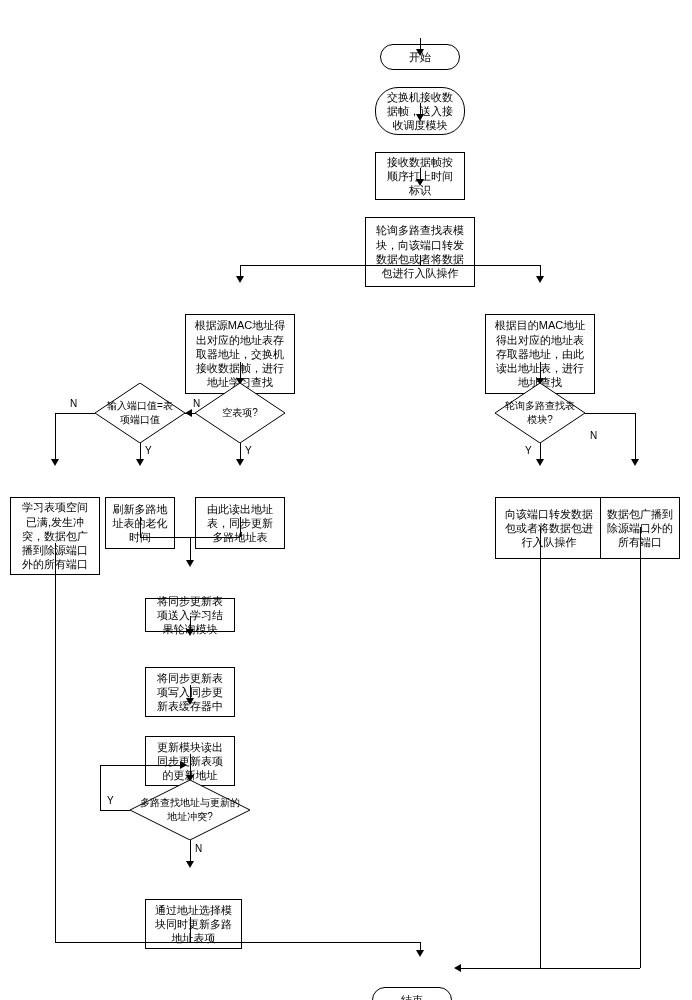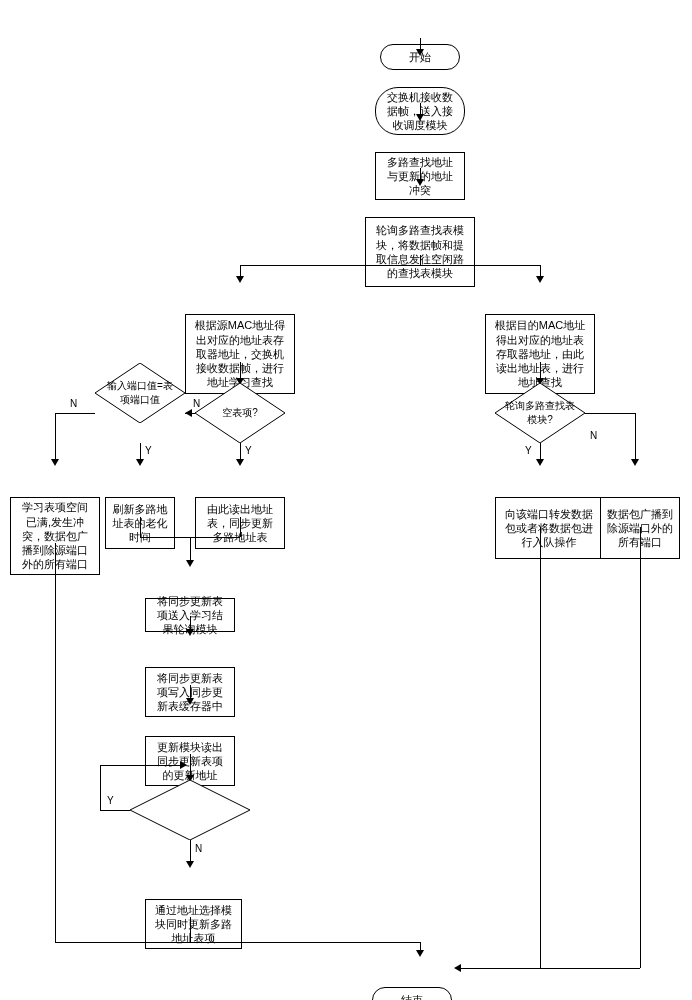--- a/index.html
+++ b/index.html
@@ -79,28 +79,28 @@
 <div class="arrow-head arrow-down" style="left:416px; top:49px;"></div>
 
 <div class="node process" style="left:375px; top:55px; height:48px;border-radius:23px;">
   <span>交换机接收数据帧，送入接收调度模块</span>
 </div>
 
 <div class="arrow-line v-line" style="left:420px; top:103px; height:13px;"></div>
 <div class="arrow-head arrow-down" style="left:416px; top:114px;"></div>
 
 <div class="node process" style="left:375px; top:120px; height:48px;">
-  <span>多路查找地址与更新的地址冲突</span>
+  <span>接收数据帧按顺序打上时间标识</span>
 </div>
 
 <div class="arrow-line v-line" style="left:420px; top:168px; height:13px;"></div>
 <div class="arrow-head arrow-down" style="left:416px; top:179px;"></div>
 
 <div class="node process wide" style="left:365px; top:185px; height:70px;">
-  <span>轮询多路查找表模块，将数据帧和提取信息发往空闲路的查找表模块</span>
+  <span>轮询多路查找表模块，向该端口转发数据包或者将数据包进行入队操作</span>
 </div>
 
 <div class="arrow-line v-line" style="left:420px; top:255px; height:10px;"></div>
 <div class="arrow-line h-line" style="left:240px; top:265px; width:300px;"></div>
 <div class="arrow-line v-line" style="left:240px; top:265px; height:13px;"></div>
 <div class="arrow-head arrow-down" style="left:236px; top:276px;"></div>
 <div class="arrow-line v-line" style="left:540px; top:265px; height:13px;"></div>
 <div class="arrow-head arrow-down" style="left:536px; top:276px;"></div>
 
 <div class="node process wide" style="left:185px; top:282px; height:80px;">
@@ -117,21 +117,21 @@
 <div class="arrow-line v-line" style="left:540px; top:362px; height:18px;"></div>
 <div class="arrow-head arrow-down" style="left:536px; top:378px;"></div>
 
 <div class="decision" style="left:195px; top:383px;">
   <svg width="90" height="60">
       <polygon points="45,0 90,30 45,60 0,30" fill="#fff" stroke="#000"></polygon>
     </svg>
   <span>空表项?</span>
 </div>
 
-<div class="decision" style="left:95px; top:363px; width:90px;justify-content:flex-end;">
+<div class="decision" style="left:95px; top:383px; width:90px;justify-content:flex-end;">
   <svg width="90" height="60">
       <polygon points="45,0 90,30 45,60 0,30" fill="#fff" stroke="#000"></polygon>
     </svg>
   <span>输入端口值=表项端口值</span>
 </div>
 
 <div class="arrow-line h-line" style="left:185px; top:413px; width:10px;"></div>
 <div class="arrow-head arrow-left" style="left:185px; top:409px;"></div>
 <div class="label" style="left:193px; top:398px;">N</div>
 
@@ -208,20 +208,21 @@
   <span>更新模块读出同步更新表项的更新地址</span>
 </div>
 
 <div class="arrow-line v-line" style="left:190px; top:754px; height:23px;"></div>
 <div class="arrow-head arrow-down" style="left:186px; top:775px;"></div>
 
 <div class="decision" style="left:130px; top:780px; width:120px; height:60px;">
   <svg width="120" height="60">
       <polygon points="60,0 120,30 60,60 0,30" fill="#fff" stroke="#000"></polygon>
     </svg>
+  <span>多路查找地址与更新的地址冲突?</span>
 </div>
 
 <div class="arrow-line h-line" style="left:100px; top:810px; width:30px;"></div>
 <div class="arrow-line v-line" style="left:100px; top:765px; height:45px;"></div>
 <div class="arrow-line h-line" style="left:100px; top:765px; width:80px;"></div>
 <div class="arrow-head arrow-right" style="left:180px; top:761px;"></div>
 <div class="label" style="left:107px; top:795px;">Y</div>
 
 <div class="arrow-line v-line" style="left:190px; top:840px; height:23px;"></div>
 <div class="arrow-head arrow-down" style="left:186px; top:861px;"></div>

